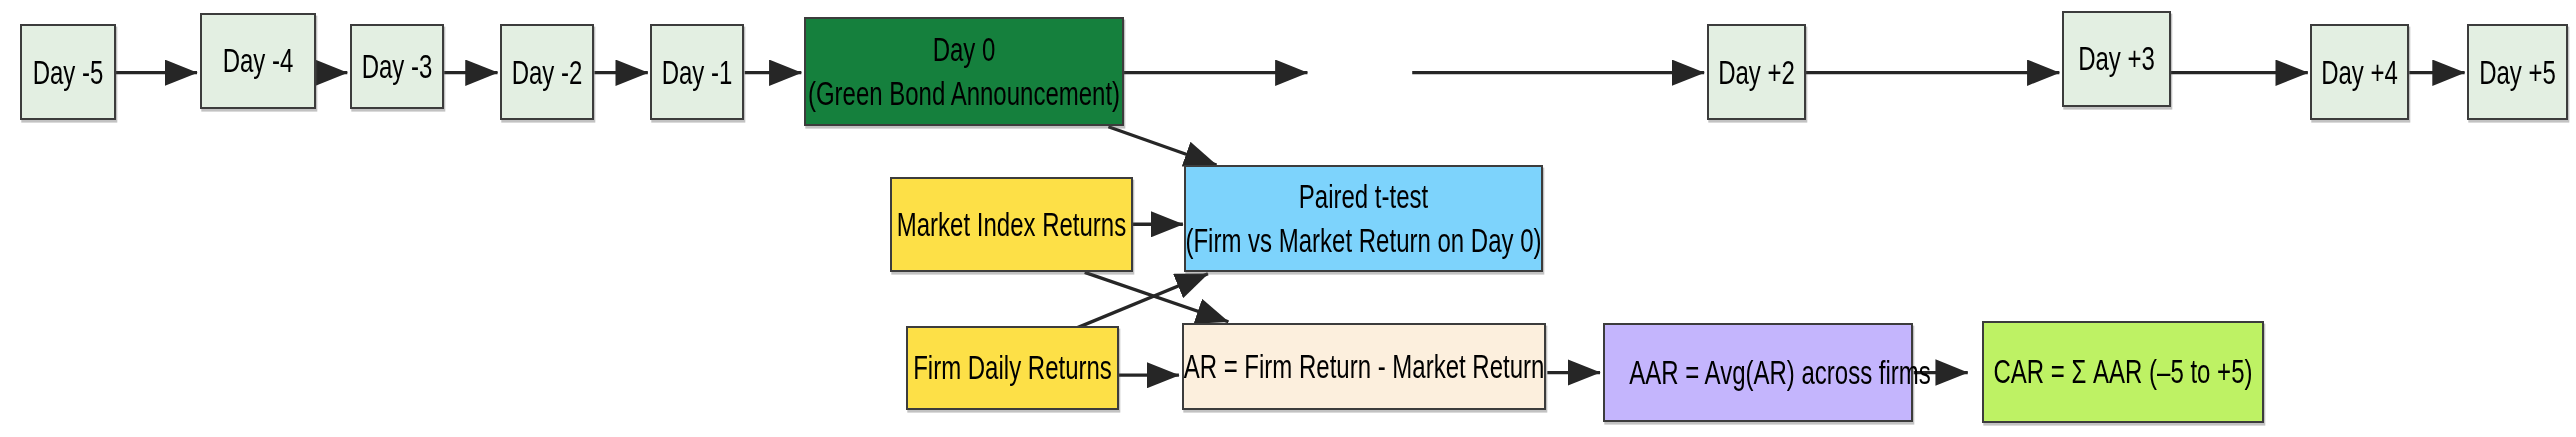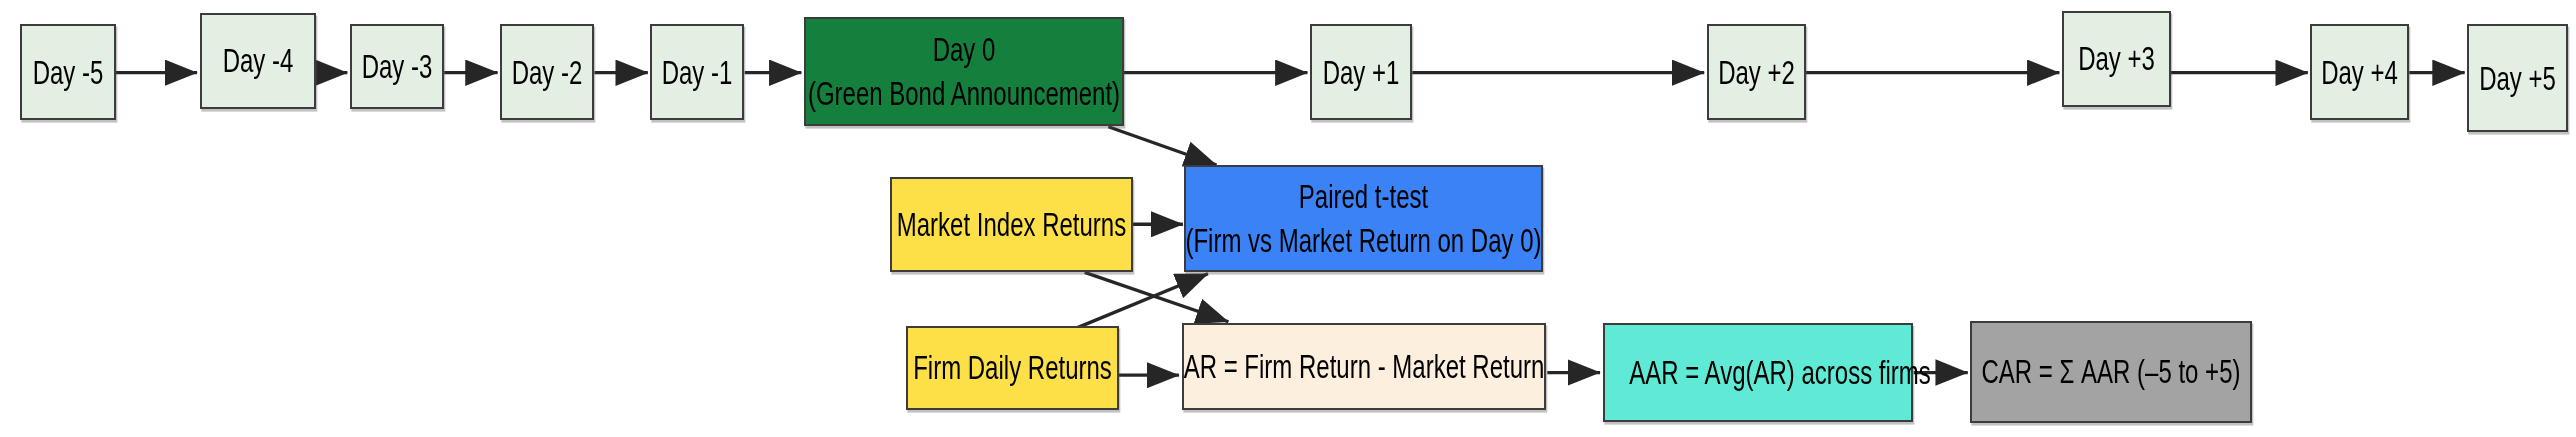--- a/index.html
+++ b/index.html
@@ -24,24 +24,24 @@
   }
   .lbl {
     font-size:24px;
     line-height:1.3;
     white-space:nowrap;
     transform:scaleY(1.4);
   }
   .green  { background:#e3efe2;align-items:center; }
   .yellow { background:#15803d;text-align:center; }
   .blue   { background:#fde047;margin-left:48px; }
-  .pink   { background:#3b82f6; }
+  .pink   { background:#7dd3fc; }
   .cream  { background:#fcefdd; }
-  .orange { background:#5eead4;padding-left:44px; }
-  .salmon { background:#a3a3a3; }
+  .orange { background:#c4b5fd;padding-left:44px; }
+  .salmon { background:#bef264;margin-left:12px; }
 </style>
 </head>
 <body>
 
 <div class="canvas">
 
   <svg class="edges" width="2576" height="438" viewBox="0 0 3909 664">
     <defs>
       <marker id="ah" markerUnits="userSpaceOnUse" markerWidth="50" markerHeight="40" refX="49" refY="20" orient="auto">
         <polygon points="0,0 50,20 0,40" fill="#262626"></polygon>
@@ -82,33 +82,30 @@
   </div>
   <div class="node green" style="left:650px;top:24.4px;width:94px;height:96px">
     <span class="lbl">Day -1</span>
   </div>
   <div class="node yellow" style="left:804px;top:16.5px;width:320px;height:109px">
     <div class="lbl">
       <div>Day 0</div>
       <div>(Green Bond Announcement)</div>
     </div>
   </div>
-  <div class="node green" style="left:1310px;top:24.4px;width:102px;height:96px">
-    <span class="lbl">Day +1</span>
-  </div>
   <div class="node green" style="left:1707px;top:24.4px;width:99px;height:96px">
     <span class="lbl">Day +2</span>
   </div>
   <div class="node green" style="left:2062px;top:11px;width:109px;height:96px">
     <span class="lbl">Day +3</span>
   </div>
   <div class="node green" style="left:2310px;top:24.4px;width:99px;height:96px">
     <span class="lbl">Day +4</span>
   </div>
-  <div class="node green" style="left:2467px;top:24.4px;width:101px;height:108px">
+  <div class="node green" style="left:2467px;top:24.4px;width:101px;height:96px">
     <span class="lbl">Day +5</span>
   </div>
 
   <div class="node blue" style="left:842px;top:177px;width:243px;height:95px">
     <span class="lbl">Market Index Returns</span>
   </div>
   <div class="node blue" style="left:858px;top:326px;width:213px;height:84px">
     <span class="lbl">Firm Daily Returns</span>
   </div>
 

